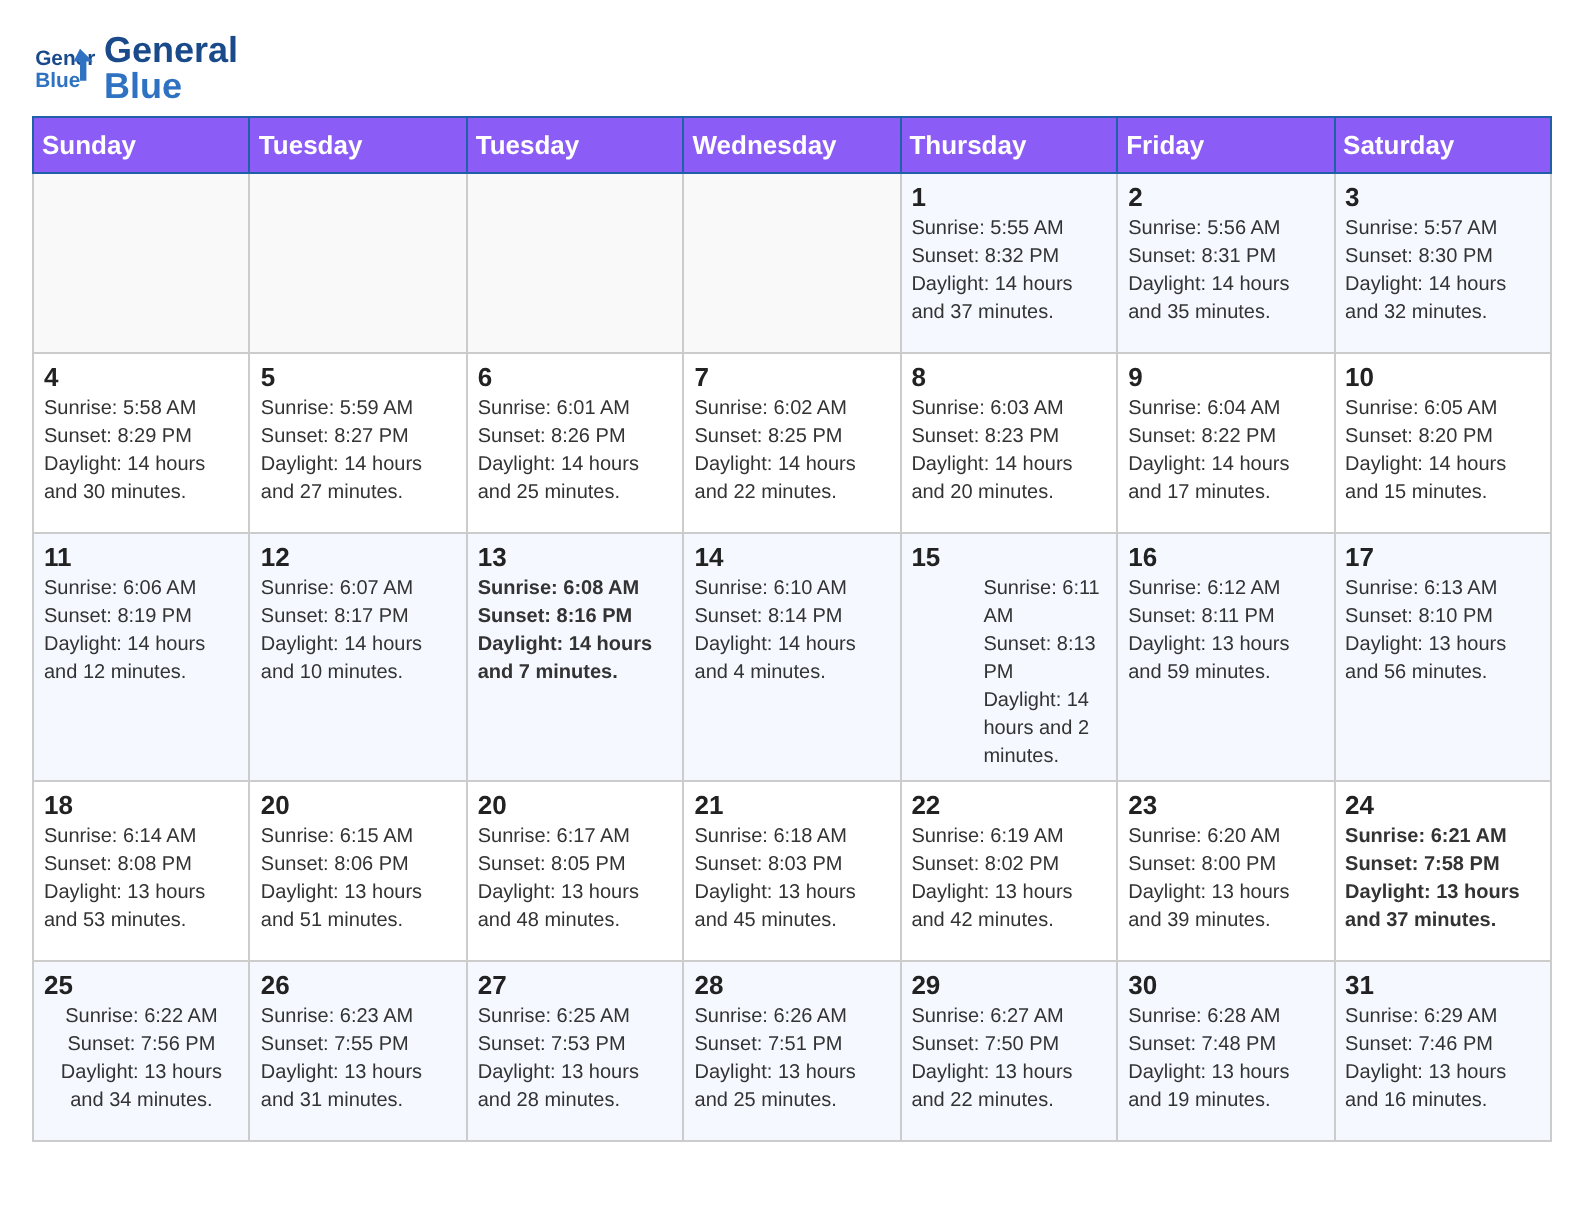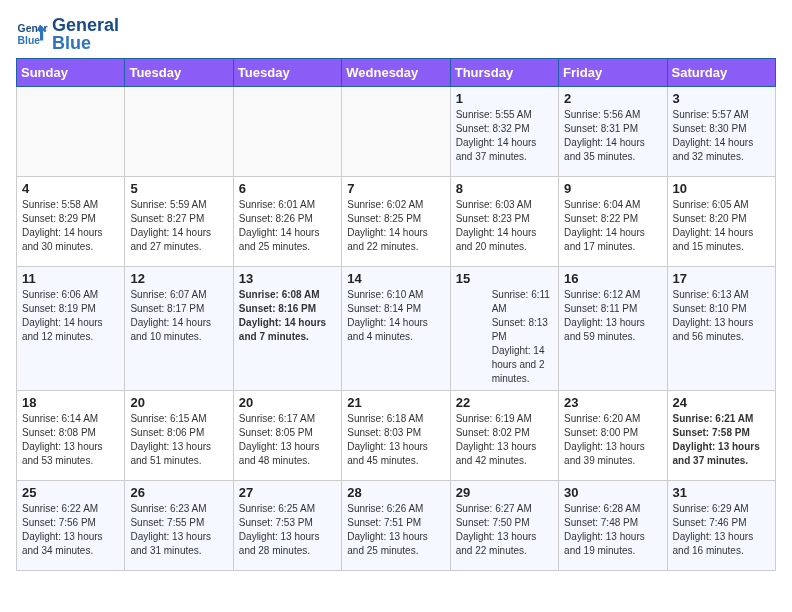--- a/index.html
+++ b/index.html
@@ -272,21 +272,21 @@
         <td>
           <span class="day-num">24</span>
           <div class="day-info" style="white-space: pre-line; font-weight: bold;">Sunrise: 6:21 AM
 Sunset: 7:58 PM
 Daylight: 13 hours and 37 minutes.</div>
         </td>
       </tr>
       <tr>
         <td>
           <span class="day-num">25</span>
-          <div class="day-info" style="white-space: pre-line;">Sunrise: 6:22 AM
+          <div class="day-info" style="white-space: pre-line; text-align: center;">Sunrise: 6:22 AM
 Sunset: 7:56 PM
 Daylight: 13 hours and 34 minutes.</div>
         </td>
         <td>
           <span class="day-num">26</span>
           <div class="day-info" style="white-space: pre-line;">Sunrise: 6:23 AM
 Sunset: 7:55 PM
 Daylight: 13 hours and 31 minutes.</div>
         </td>
         <td>

